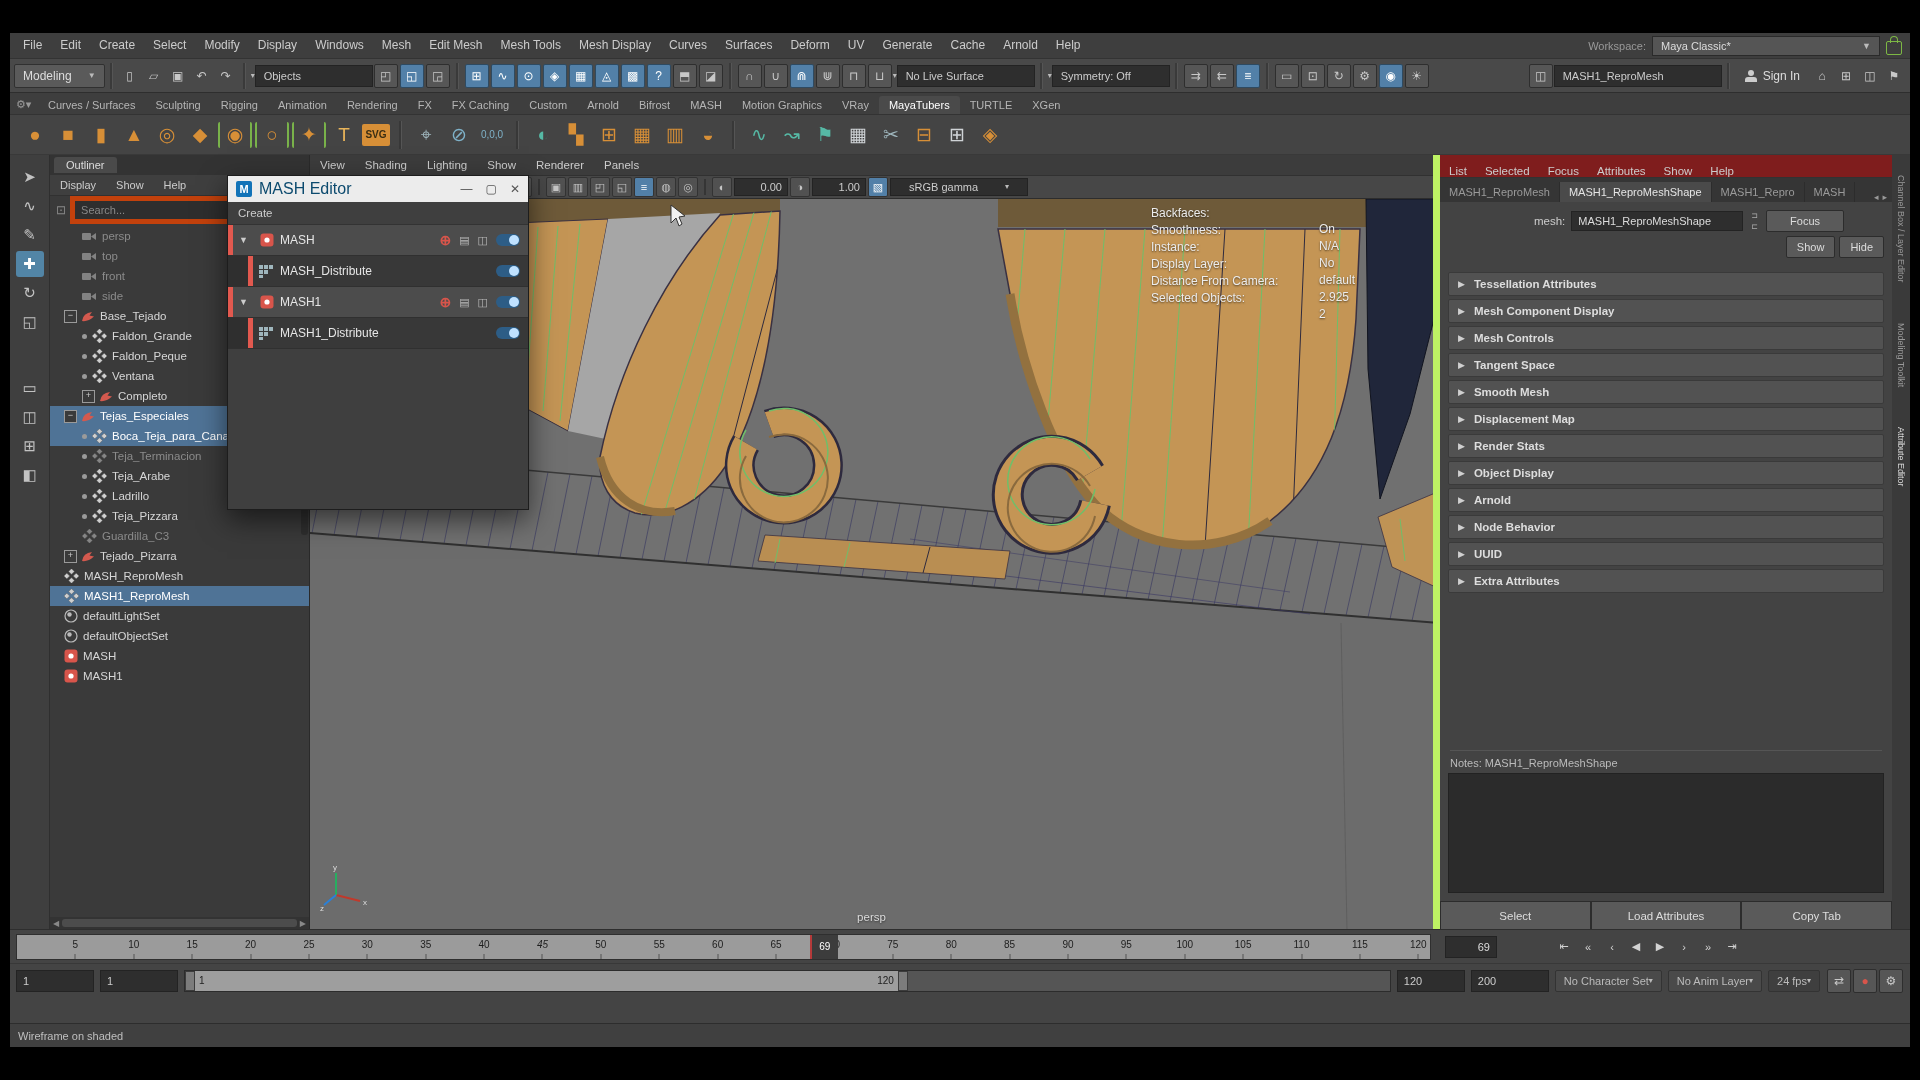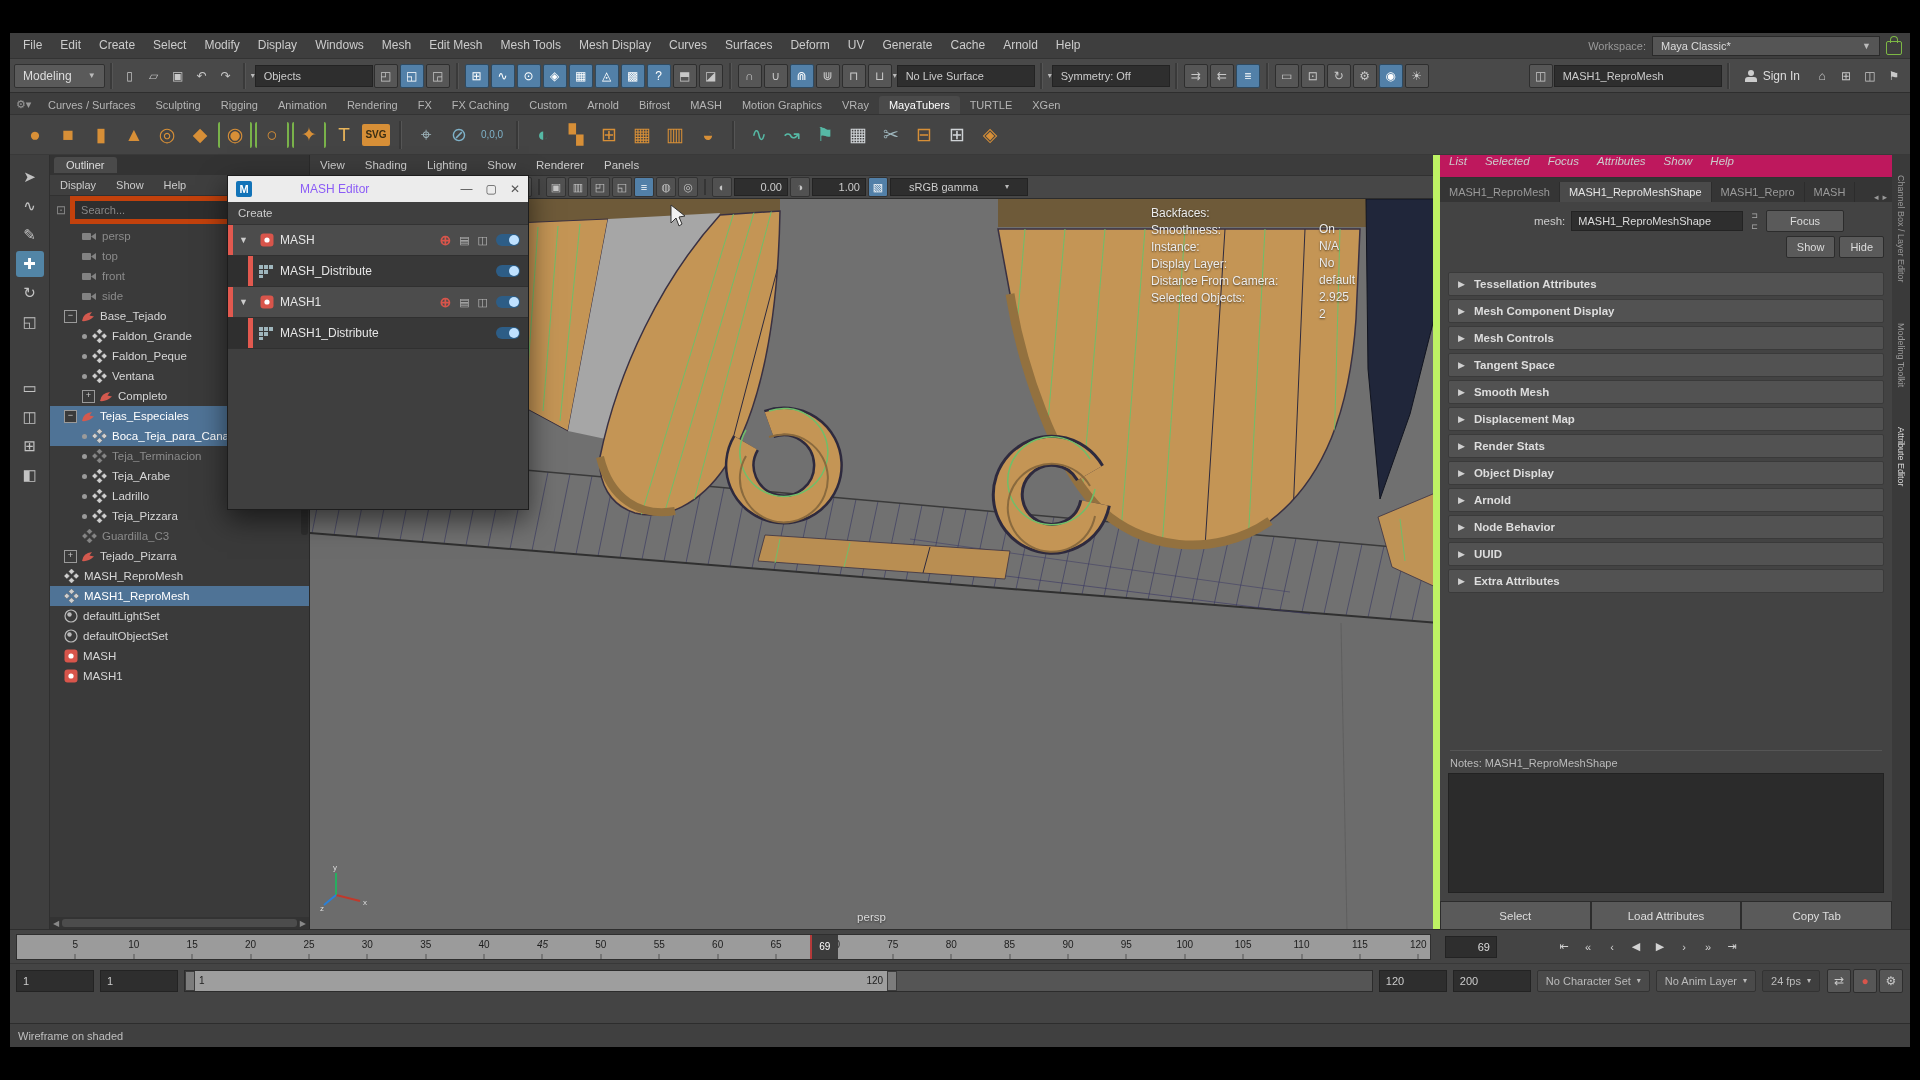--- a/index.html
+++ b/index.html
@@ -78,40 +78,40 @@
   .hud{position:absolute;top:6px;right:58px;color:#ececec;font-size:12px;text-shadow:0 1px 2px rgba(0,0,0,.6);}
   .hud-row{display:flex;height:17px;line-height:17px;}
   .hud-label{width:168px;}
   .hud-value{width:56px;font-weight:normal;margin-top:16px;}
   .persp-label{position:absolute;bottom:6px;left:0;right:0;text-align:center;color:#dcdcdc;font-size:11.5px;text-shadow:0 1px 2px rgba(0,0,0,.5);}
   .gizmo{position:absolute;left:10px;bottom:18px;}
   
   .mash-win{position:absolute;left:217px;top:142px;width:300px;height:333px;background:#3f3f3f;border:1px solid #1d1d1d;box-shadow:0 10px 26px rgba(0,0,0,.55);z-index:30;}
   .mash-title{height:26px;background:#ececec;display:flex;align-items:center;padding:0 8px;gap:7px;}
   .mash-logo{width:16px;height:16px;background:#1273b8;color:#fff;font-size:11px;font-weight:bold;display:flex;align-items:center;justify-content:center;border-radius:2px;}
-  .mash-title-text{color:#8b5cf6;font-size:12px;margin-left:41px;}
+  .mash-title-text{color:#0c4a6e;font-size:16px;}
   .mash-winbtns{margin-left:auto;display:flex;gap:13px;color:#555;font-size:12px;}
   .mash-menurow{height:22px;background:#3f3f3f;border-bottom:1px solid #333;display:flex;align-items:center;}
   .mash-create{color:#ccc;font-size:11.5px;padding-left:10px;}
   .mash-row{height:30px;display:flex;align-items:center;border-bottom:1px solid #303030;}
   .mash-row.waypoint{background:#4c4c4c;}
   .mash-row.node{background:#383838;}
   .mash-accent{width:5px;height:100%;background:#e2594f;flex:none;}
   .mash-indent{width:20px;height:100%;background:#2f2f2f;flex:none;}
   .mash-arrow{color:#ccc;font-size:9px;margin:0 6px;}
   .mash-node-ic{margin:0 6px;display:flex;}
   .mash-label{color:#e6e6e6;font-size:12px;}
   .mash-right{margin-left:auto;display:flex;align-items:center;gap:8px;padding-right:8px;}
   .mash-plus{color:#d8554b;font-size:14px;font-weight:bold;}
   .mash-mini{color:#b9b9b9;font-size:11px;}
   .toggle{width:24px;height:12px;border-radius:6px;background:#2d5d86;position:relative;}
   .toggle:after{content:"";position:absolute;right:1px;top:1px;width:10px;height:10px;border-radius:50%;background:#bfe1ff;}
   
   .ae{width:452px;background:#434343;display:flex;flex-direction:column;box-sizing:border-box;}
-  .ae-menus{height:22px;background:#be185d;display:flex;align-items:flex-start;color:#ccc;font-size:11.5px;border-bottom:1px solid #323232;font-style:italic;}
+  .ae-menus{height:22px;background:#7f1d1d;display:flex;align-items:flex-end;color:#ccc;font-size:11.5px;border-bottom:1px solid #323232;}
   .ae-menu-item{padding:0 9px;}
   .ae-tabs{height:24px;background:#353535;display:flex;align-items:flex-end;font-size:11px;color:#9a9a9a;overflow:hidden;white-space:nowrap;}
   .ae-tab{padding:4px 9px;border-right:1px solid #2c2c2c;}
   .ae-tab.active{background:#4a4a4a;color:#e5e5e5;}
   .ae-tab-arrows{margin-left:auto;color:#999;font-size:9px;padding:0 5px;display:flex;gap:4px;}
   .ae-head{padding:8px 8px 4px 8px;}
   .ae-row{display:flex;align-items:center;margin-bottom:4px;}
   .ae-btn{background:#5a5a5a;border:1px solid #2c2c2c;border-radius:2px;color:#ddd;font-size:11px;height:20px;display:flex;align-items:center;justify-content:center;padding:0 10px;}
   .ae-btn.dim{color:#808080;}
   .ae-mesh-label{color:#ccc;font-size:11.5px;margin-left:86px;margin-right:6px;}
@@ -137,21 +137,21 @@
   .playhead{position:absolute;top:0;bottom:0;width:26px;background:#3c3c3c;border-left:2px solid #b53a3a;color:#fff;font-size:10px;display:flex;align-items:center;justify-content:center;}
   .cur-frame{margin-left:14px;background:#2e2e2e;border:1px solid #232323;width:44px;height:20px;line-height:20px;text-align:right;padding-right:6px;color:#ddd;font-size:11px;}
   .playback{margin-left:56px;display:flex;gap:2px;}
   .pb-btn{width:22px;height:20px;display:flex;align-items:center;justify-content:center;color:#d2d2d2;font-size:11px;}
   
   .range-row{position:absolute;left:0;top:930px;width:1900px;height:34px;background:#444;display:flex;align-items:center;gap:6px;padding:0 6px;box-sizing:border-box;border-top:1px solid #383838;}
   .r-field{background:#2e2e2e;border:1px solid #232323;height:20px;line-height:20px;color:#ccc;font-size:11px;padding:0 6px;text-align:left;}
   .r-track{position:relative;flex:1;height:20px;background:#555;border:1px solid #2c2c2c;}
   .r-inner{position:absolute;left:0;top:0;bottom:0;width:60%;background:#9e9e9e;display:flex;align-items:center;justify-content:space-between;color:#1d1d1d;font-size:10px;padding:0 14px;box-sizing:border-box;}
   .r-handle{position:absolute;top:0;bottom:0;width:10px;background:#7c7c7c;border:1px solid #3c3c3c;box-sizing:border-box;}
-  .r-ddl{display:flex;align-items:center;gap:6px;color:#bbb;font-size:11px;background:#4a4a4a;border:1px solid #333;height:20px;padding:0 8px;border-radius:2px;white-space:nowrap;}
+  .r-ddl{display:flex;align-items:center;color:#bbb;font-size:11px;background:#4a4a4a;border:1px solid #333;height:20px;padding:0 8px;border-radius:2px;white-space:nowrap;}
   
   .cmd-row{position:absolute;left:0;top:964px;width:1900px;height:26px;background:#3c3c3c;display:flex;align-items:center;padding:0 6px;box-sizing:border-box;border-top:1px solid #2d2d2d;}
   .cmd-label{color:#bbb;font-size:11px;width:34px;}
   .cmd-input{width:668px;height:16px;background:#262626;border:1px solid #1e1e1e;}
   .cmd-result{flex:1;height:16px;background:#4e4e4e;border:1px solid #3a3a3a;margin-left:6px;}
   .cmd-ic{width:18px;height:18px;display:flex;align-items:center;justify-content:center;color:#bbb;font-size:11px;margin-left:6px;background:#4c4c4c;border:1px solid #333;border-radius:2px;}
   .help-row{position:absolute;left:0;top:990px;width:1900px;height:24px;background:#404040;display:flex;align-items:center;color:#bfbfbf;font-size:11px;padding-left:8px;box-sizing:border-box;border-top:1px solid #2d2d2d;}
 </style>
 </head>
 <body>

